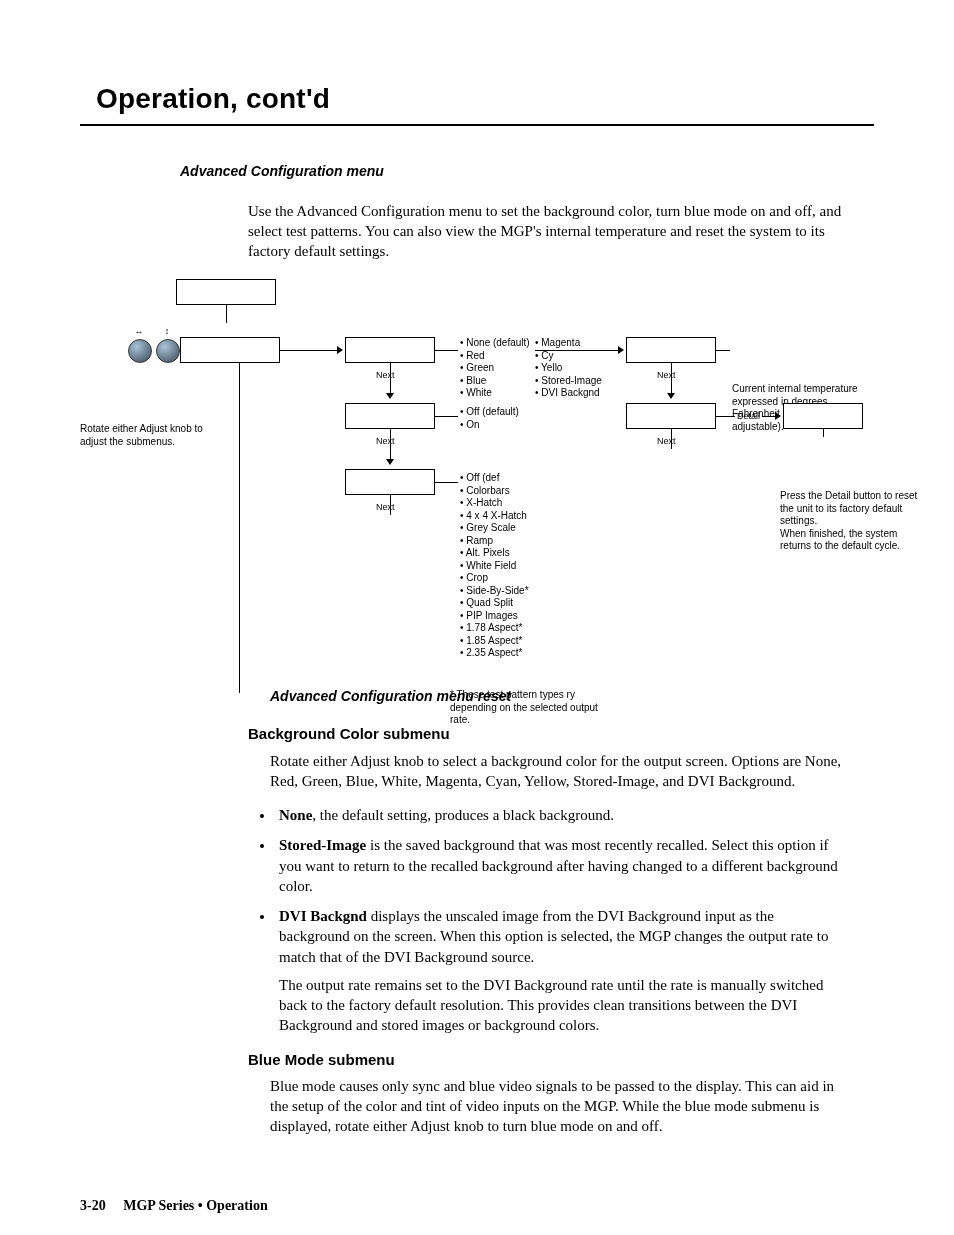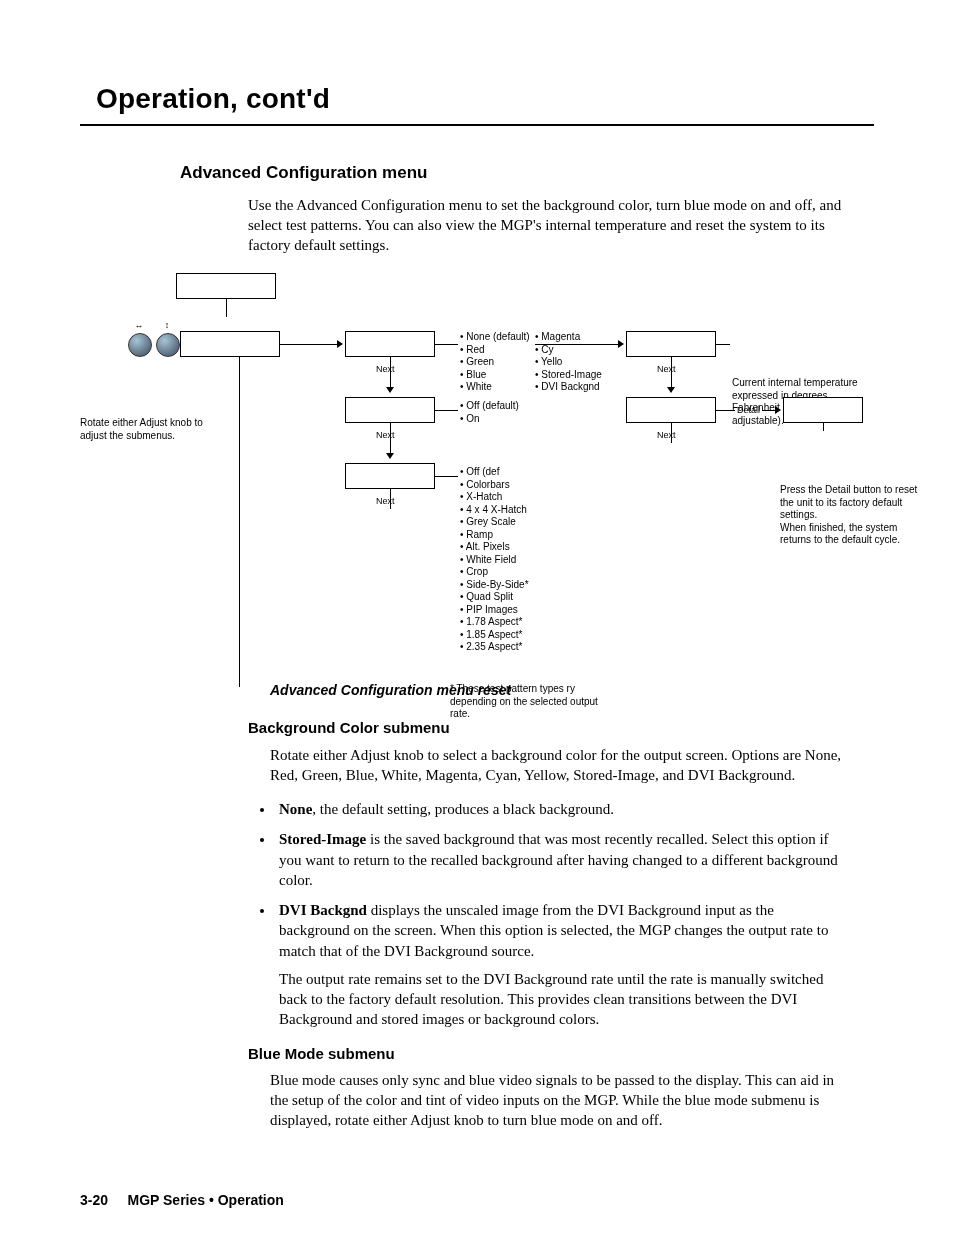--- a/index.html
+++ b/index.html
@@ -20,22 +20,23 @@
     letter-spacing: 0.2px;
   }
   .chapter-rule {
     border: none;
     border-top: 2px solid #000;
     margin: 0 0 36px 0;
   }
   .section-h2 {
     font-family: "Trebuchet MS", Arial, sans-serif;
     font-weight: 800;
-    font-size: 17px;
-    margin: 0 0 10px 100px;
+    font-size: 14px;
+    margin: 0 0 20px 100px;
+    font-style: italic;
   }
   .body-indent {
     margin: 0 20px 14px 168px;
   }
   .caption {
     font-family: "Trebuchet MS", Arial, sans-serif;
     font-weight: 700;
     font-style: italic;
     font-size: 14px;
     margin: 18px 0 18px 190px;
@@ -53,21 +54,21 @@
   }
   ul.body-list li {
     margin: 6px 14px 10px 0;
     padding-left: 4px;
   }
   ul.body-list li p.followon {
     margin: 8px 0 0 0;
   }
   .footer {
     margin-top: 60px;
-    font-family: Liberation Sans, sans-serif;
+    font-family: Liberation Serif, serif;
     font-size: 14px;
   }
   .footer .pagenum { font-weight: 800; }
   .footer .product { font-weight: 800; }
 
   
   .diagram {
     position: relative;
     width: 790px;
     height: 390px;

